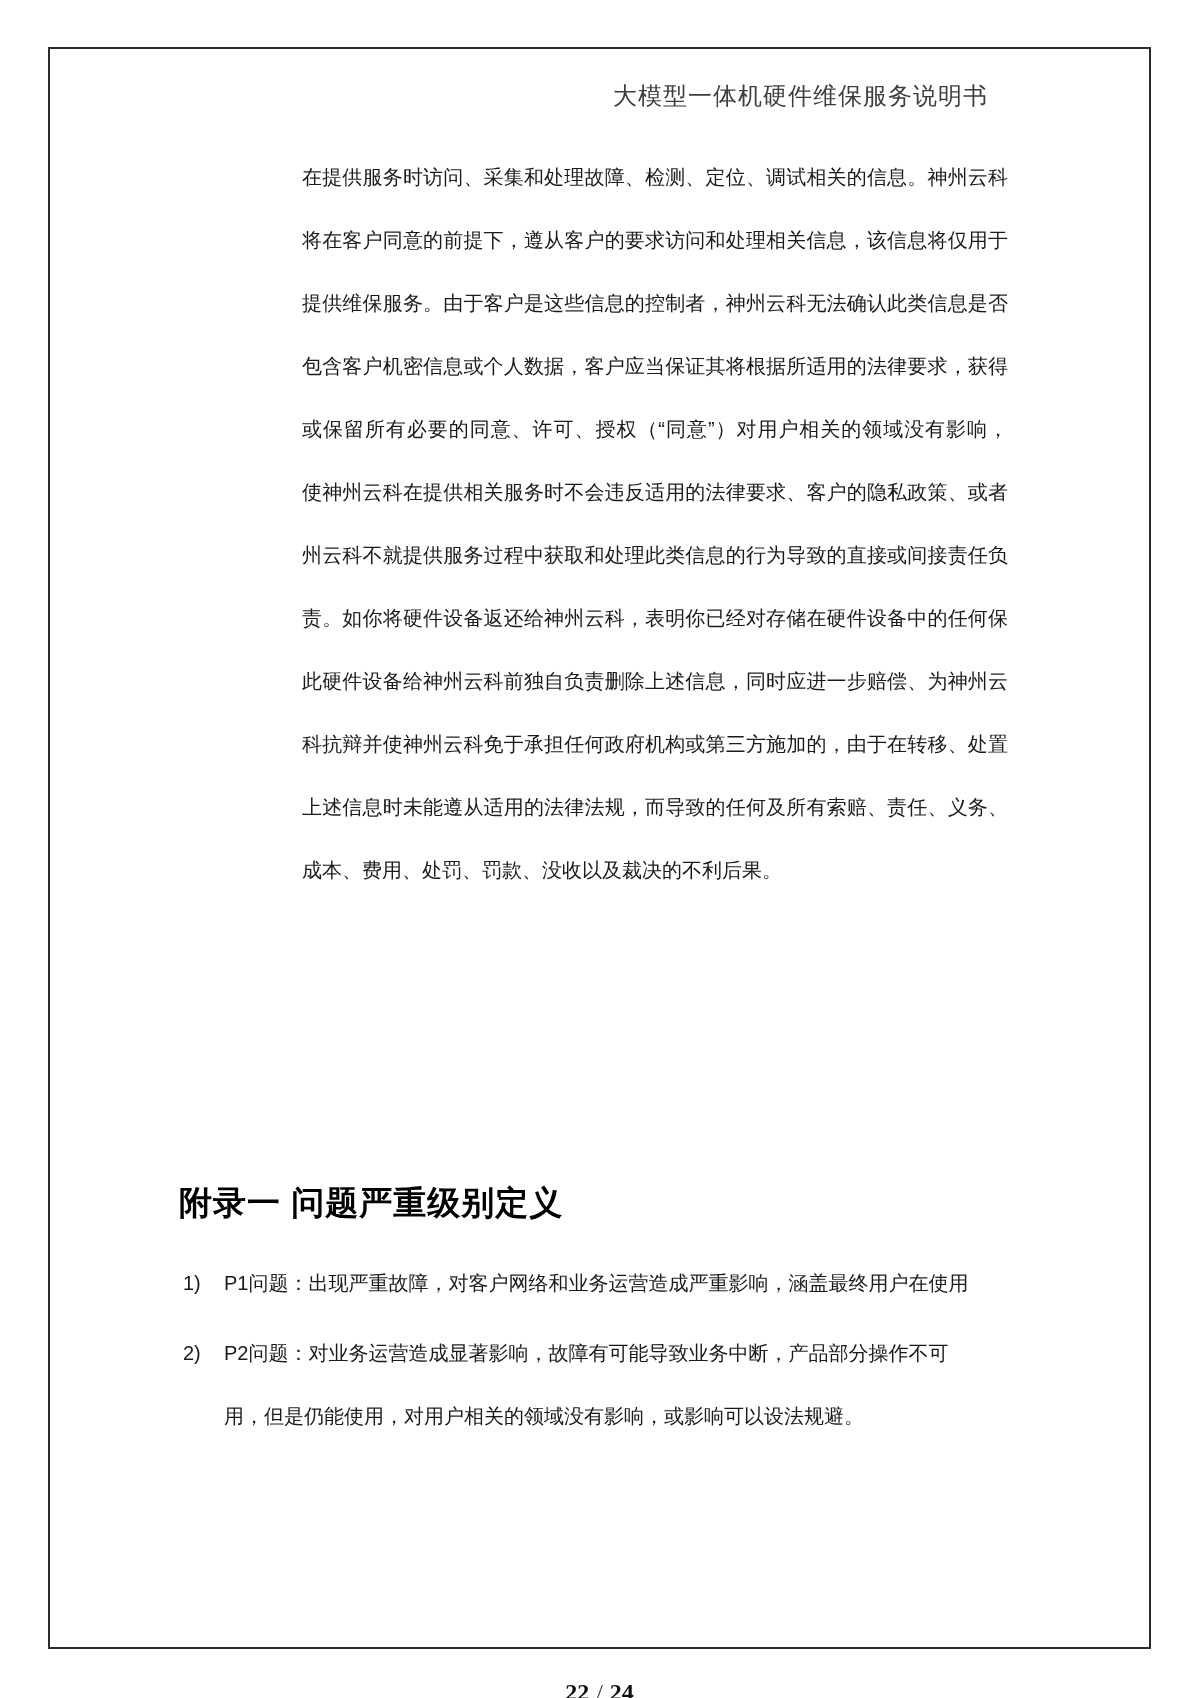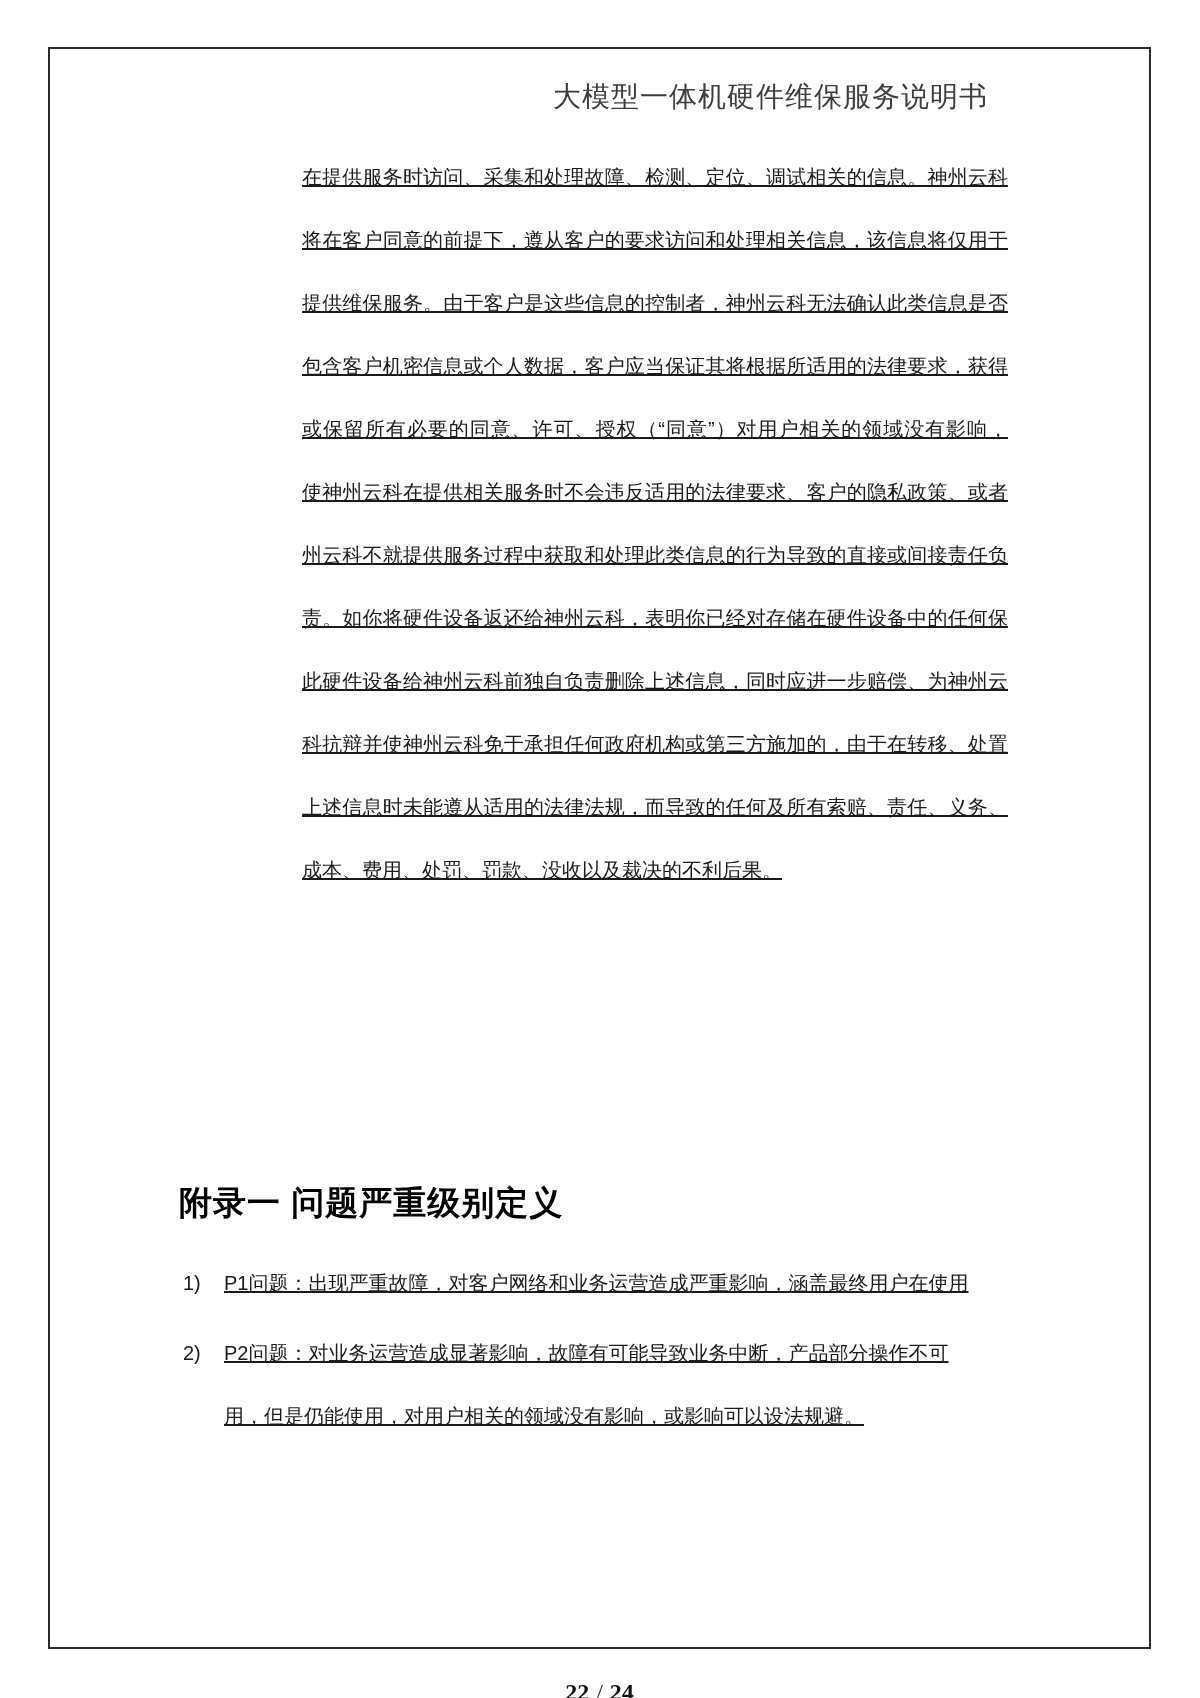--- a/index.html
+++ b/index.html
@@ -23,40 +23,39 @@
     width: 1099px;
     height: 1598px;
     border: 2px solid #2b2b2b;
     background: #ffffff;
   }
   .doc-header {
     position: absolute;
     top: 31px;
     right: 161px;
     font-family: "Liberation Serif", serif;
-    font-size: 28px;
+    font-size: 24px;
     line-height: 33px;
     color: #3d3d3d;
     letter-spacing: 1px;
     white-space: nowrap;
   }
   .body-paragraph {
     position: absolute;
     left: 252px;
     top: 97px;
     width: 706px;
   }
   .pline {
     height: 63px;
     line-height: 63px;
     font-size: 20px;
     font-weight: 500;
     color: #1a1a1a;
     white-space: nowrap;
-    text-decoration: underline;
   }
   .body-paragraph .pline {
     white-space: normal;
     text-align: justify;
     text-align-last: justify;
   }
   .body-paragraph .pline:last-child {
     text-align: left;
     text-align-last: left;
   }

